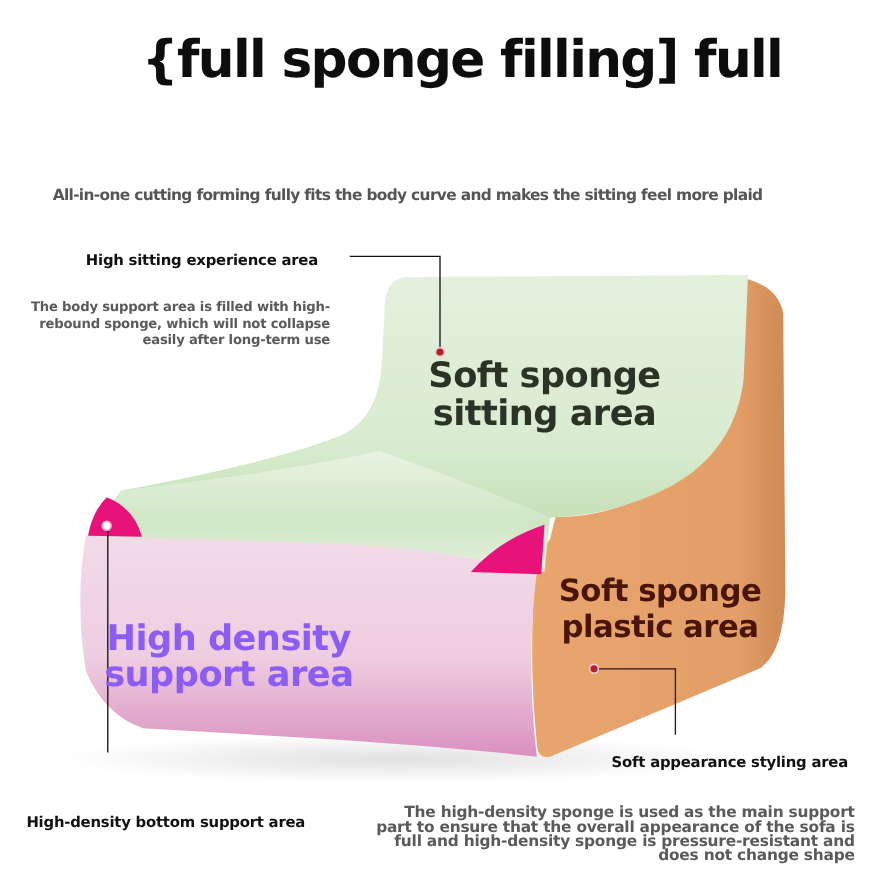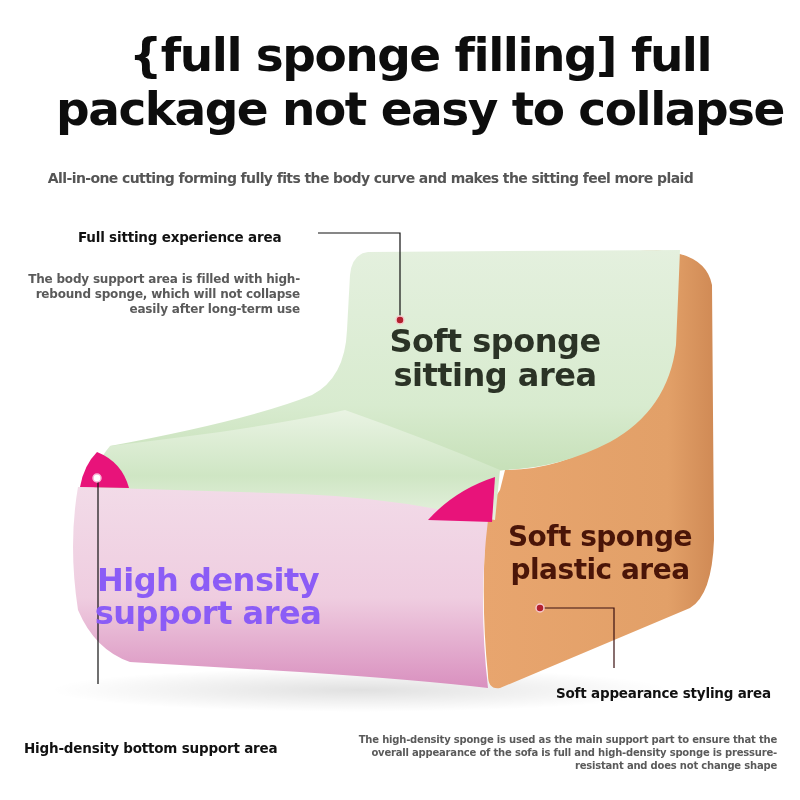--- a/index.html
+++ b/index.html
@@ -21,21 +21,21 @@
   }
 
   .callout-head {
     position: absolute; font-weight: bold; font-size: 13.5px; color: #111;
     font-family: "DejaVu Sans", sans-serif; white-space: nowrap; letter-spacing: -0.2px;
   }
   .callout-desc {
     position: absolute; font-weight: bold; font-size: 12px; line-height: 15px;
     color: #5a5a5a; font-family: "DejaVu Sans", sans-serif; text-align: right; letter-spacing: -0.2px; margin-top: 10px;
   }
-  .callout-desc.small { font-size: 10px; line-height: 13px; }
+  .callout-desc.small { font-size: 14px; line-height: 13px; }
 
   #head-soft-sitting { left: 78px; top: 229px; }
   #desc-soft-sitting { left: 10px; top: 262px; width: 290px; }
   #head-bottom { left: 24px; top: 740px; }
   #head-appearance { left: 556px; top: 685px; }
   #desc-appearance { left: 340px; top: 723px; width: 437px; }
 
   svg.sofa { position: absolute; left: 0; top: 0; }
 
   .zone-label {
@@ -44,21 +44,20 @@
   }
   #label-sitting { left: 330px; top: 324px; width: 330px; font-size: 32px; line-height: 34px; color: #2b3326; }
   #label-density { left: 88px; top: 564px; width: 240px; font-size: 32px; line-height: 33px; color: #8b5cf6; }
   #label-plastic { left: 495px; top: 520px; width: 210px; font-size: 28px; line-height: 33px; color: #4a1508; }
 </style>
 </head>
 <body>
 
 <div class="title">
   <span class="line">{full sponge filling] full</span>
-  <span class="line">package not easy to collapse</span>
 </div>
 <div class="subtitle">All-in-one cutting forming fully fits the body curve and makes the sitting feel more plaid</div>
 
 <svg class="sofa" width="800" height="800" viewBox="0 0 800 800">
   <defs>
     <linearGradient id="gGreen" x1="0" y1="0" x2="0" y2="1">
       <stop offset="0" stop-color="#e4f0de"></stop>
       <stop offset="0.7" stop-color="#d8ebcf"></stop>
       <stop offset="1" stop-color="#c6e0b8"></stop>
     </linearGradient>
@@ -107,19 +106,19 @@
   <circle cx="97" cy="478" r="4" fill="#ffffff" stroke="#f7b5d6" stroke-width="1.5"></circle>
 
   <polyline points="540,608 614,608 614,668" fill="none" stroke="#3a1010" stroke-width="1.2"></polyline>
   <circle cx="540" cy="608" r="4" fill="#b3202e" stroke="#f6c9cc" stroke-width="1.5"></circle>
 </svg>
 
 <div class="zone-label" id="label-sitting">Soft sponge sitting area</div>
 <div class="zone-label" id="label-density">High density support area</div>
 <div class="zone-label" id="label-plastic">Soft sponge plastic area</div>
 
-<div class="callout-head" id="head-soft-sitting">Full sitting experience area</div>
+<div class="callout-head" id="head-soft-sitting">High sitting experience area</div>
 <div class="callout-desc" id="desc-soft-sitting">The body support area is filled with high-rebound sponge, which will not collapse easily after long-term use</div>
 
 <div class="callout-head" id="head-bottom">High-density bottom support area</div>
 
 <div class="callout-head" id="head-appearance">Soft appearance styling area</div>
 <div class="callout-desc small" id="desc-appearance">The high-density sponge is used as the main support part to ensure that the overall appearance of the sofa is full and high-density sponge is pressure-resistant and does not change shape</div>
 
 </body></html>

